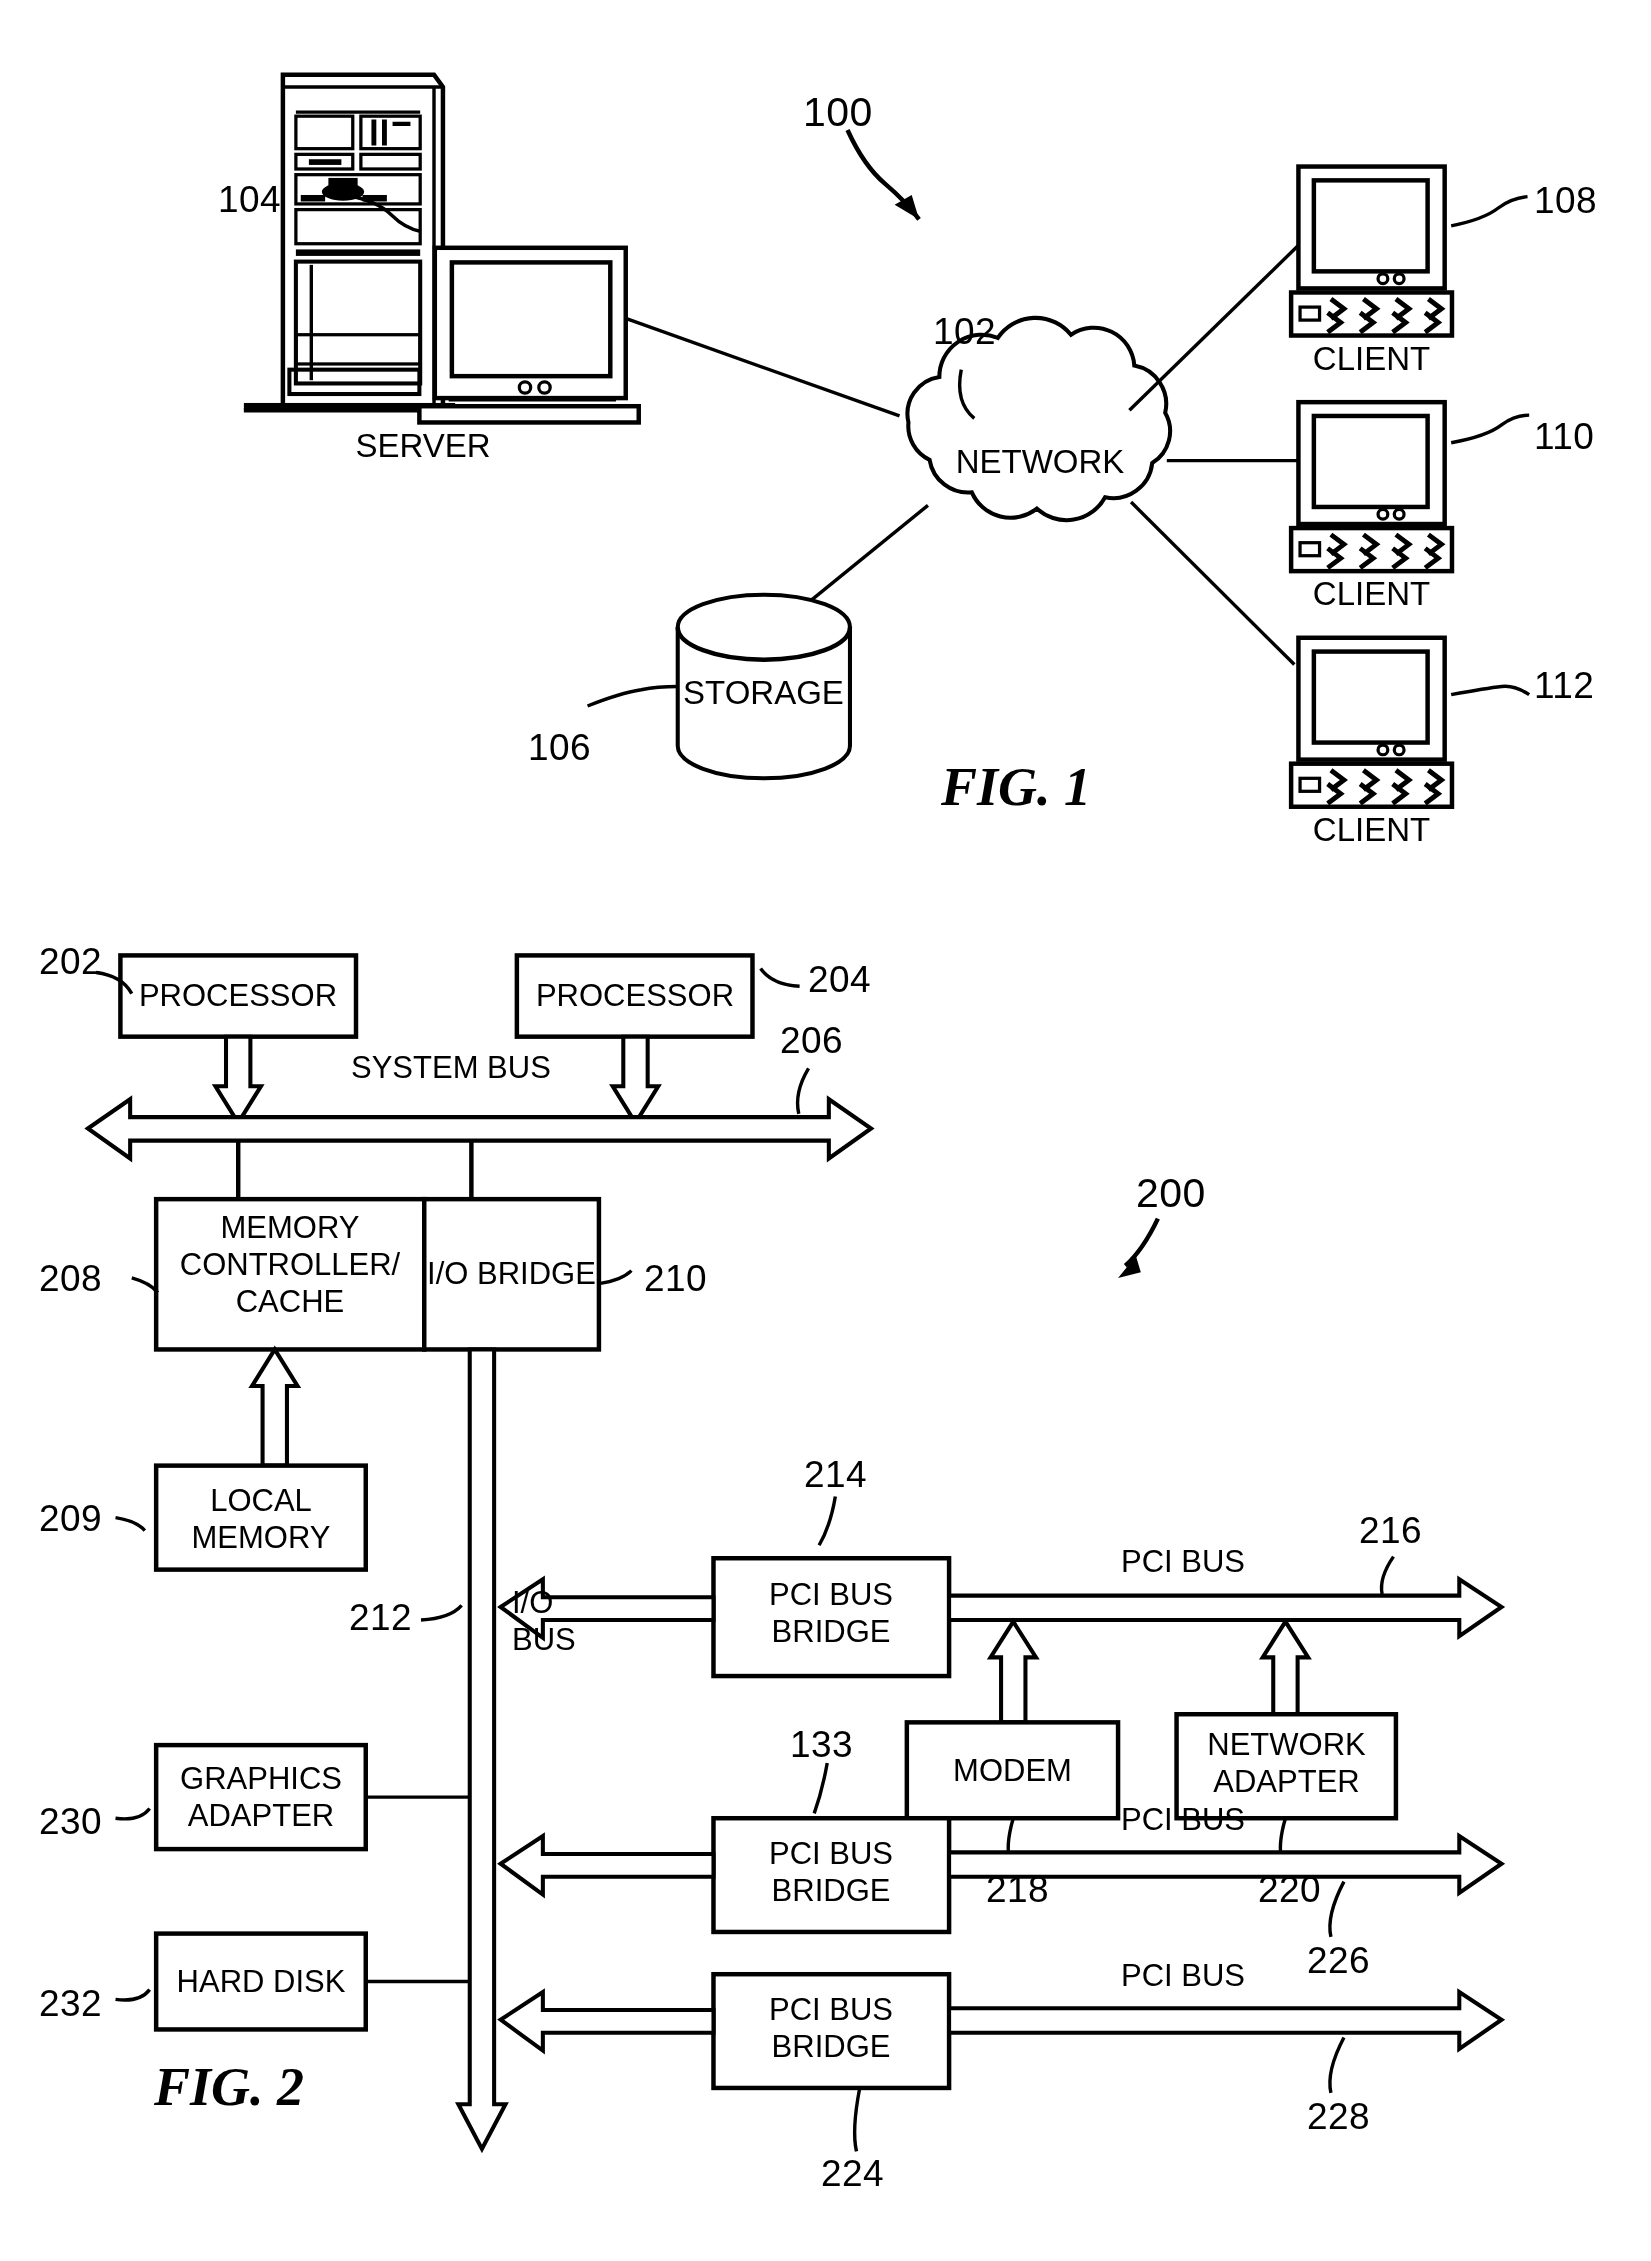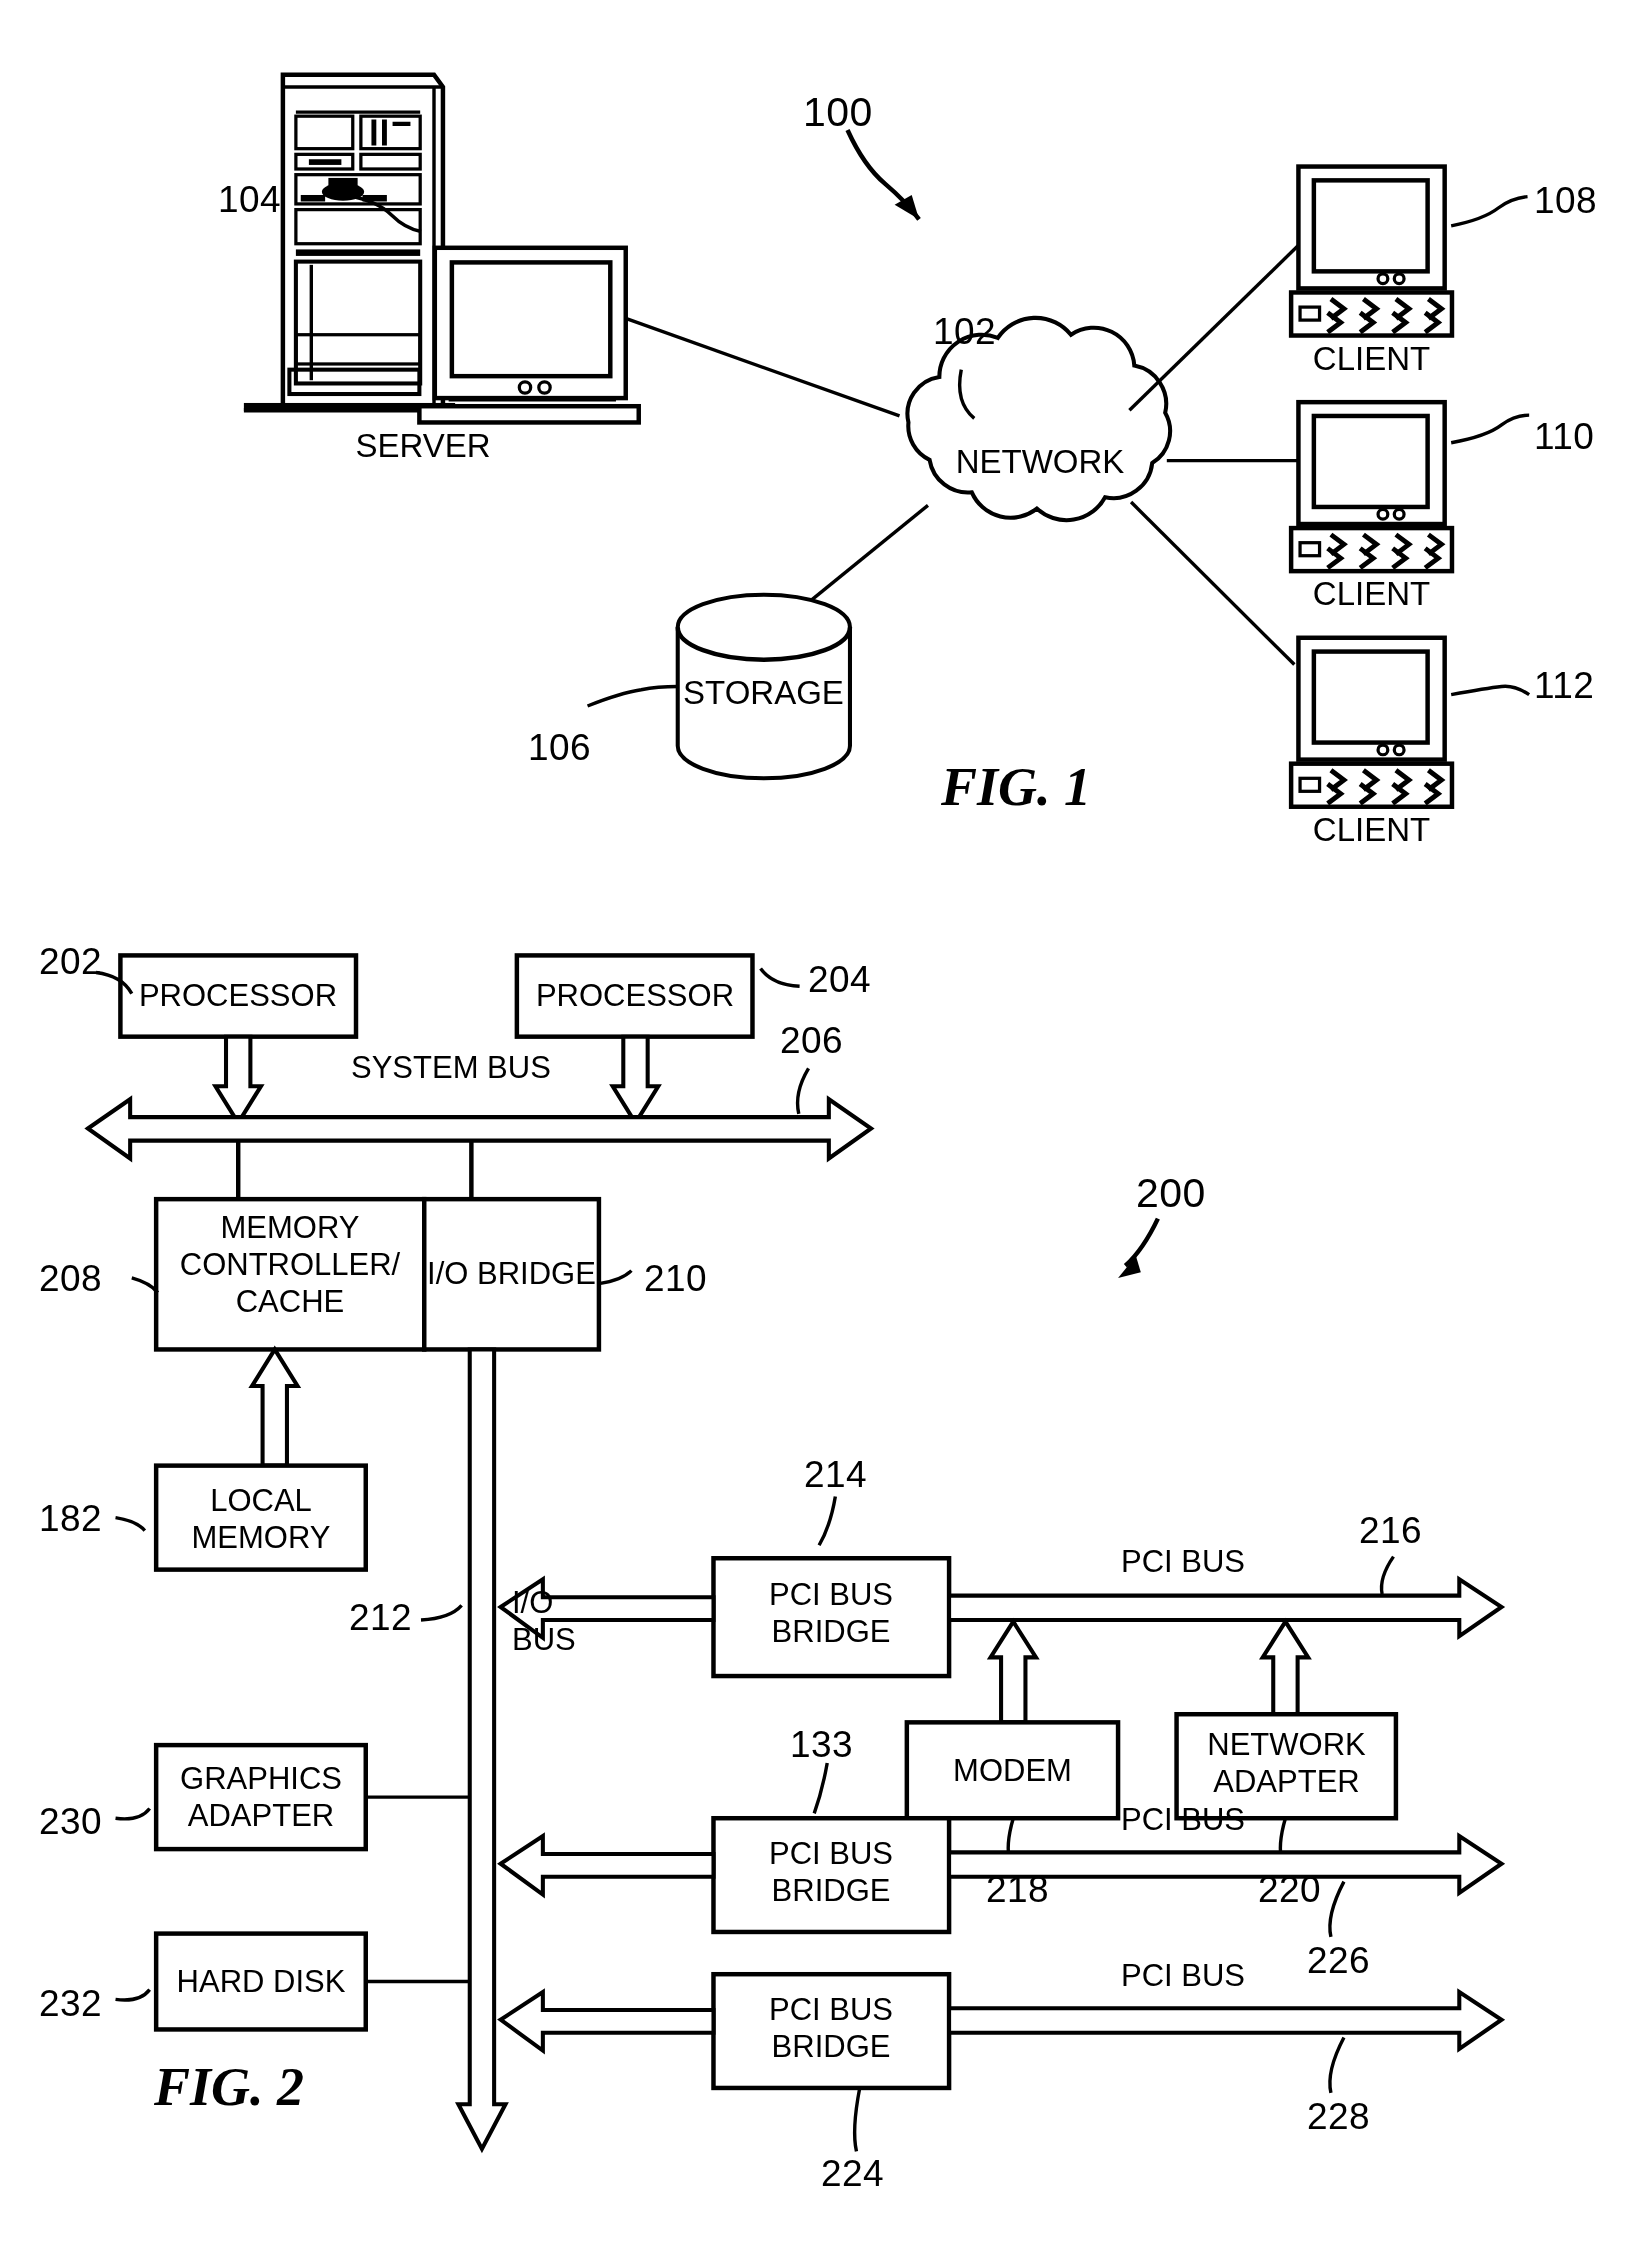--- a/index.html
+++ b/index.html
@@ -325,21 +325,21 @@
   <div class="refnum" style="left:780px;top:1020px;">206</div>
 
   <div class="refnum" style="left:39px;top:1258px;">208</div>
   <div class="boxlabel" style="left:156px;top:1209px;width:268px;">MEMORY
 CONTROLLER/
 CACHE</div>
 
   <div class="refnum" style="left:644px;top:1258px;">210</div>
   <div class="boxlabel" style="left:424px;top:1255px;width:175px;">I/O BRIDGE</div>
 
-  <div class="refnum" style="left:39px;top:1498px;">182</div>
+  <div class="refnum" style="left:39px;top:1498px;">209</div>
   <div class="boxlabel" style="left:156px;top:1482px;width:210px;">LOCAL
 MEMORY</div>
 
   <div class="refnum" style="left:349px;top:1597px;">212</div>
   <div class="buslabel" style="left:512px;top:1584px;line-height:37px;white-space:pre-line;">I/O
 BUS</div>
 
   <div class="refnum" style="left:39px;top:1801px;">230</div>
   <div class="boxlabel" style="left:156px;top:1760px;width:210px;">GRAPHICS
 ADAPTER</div>

